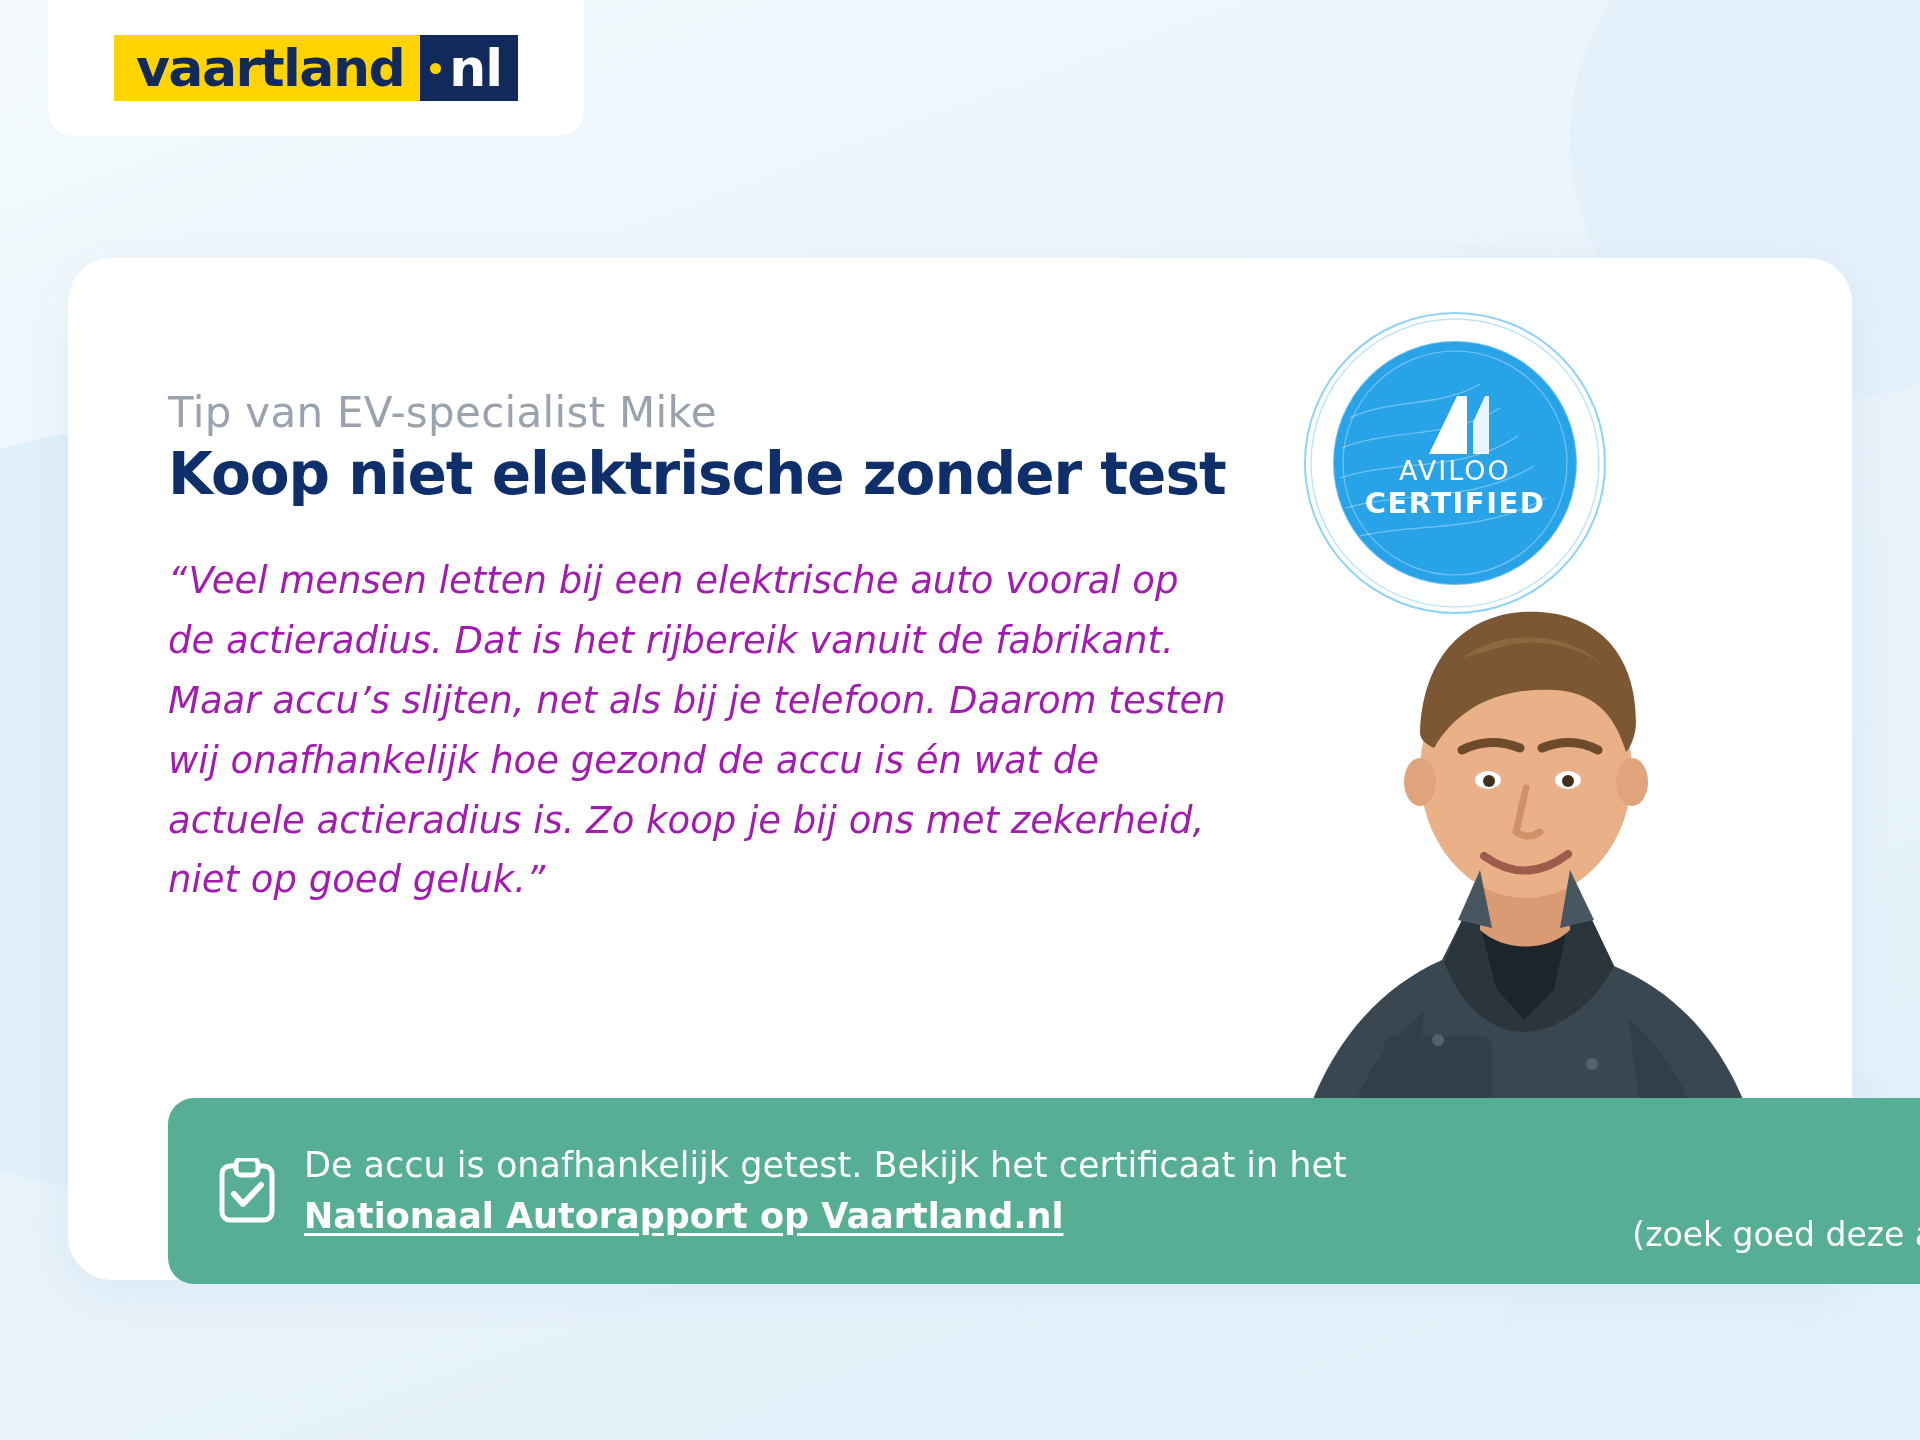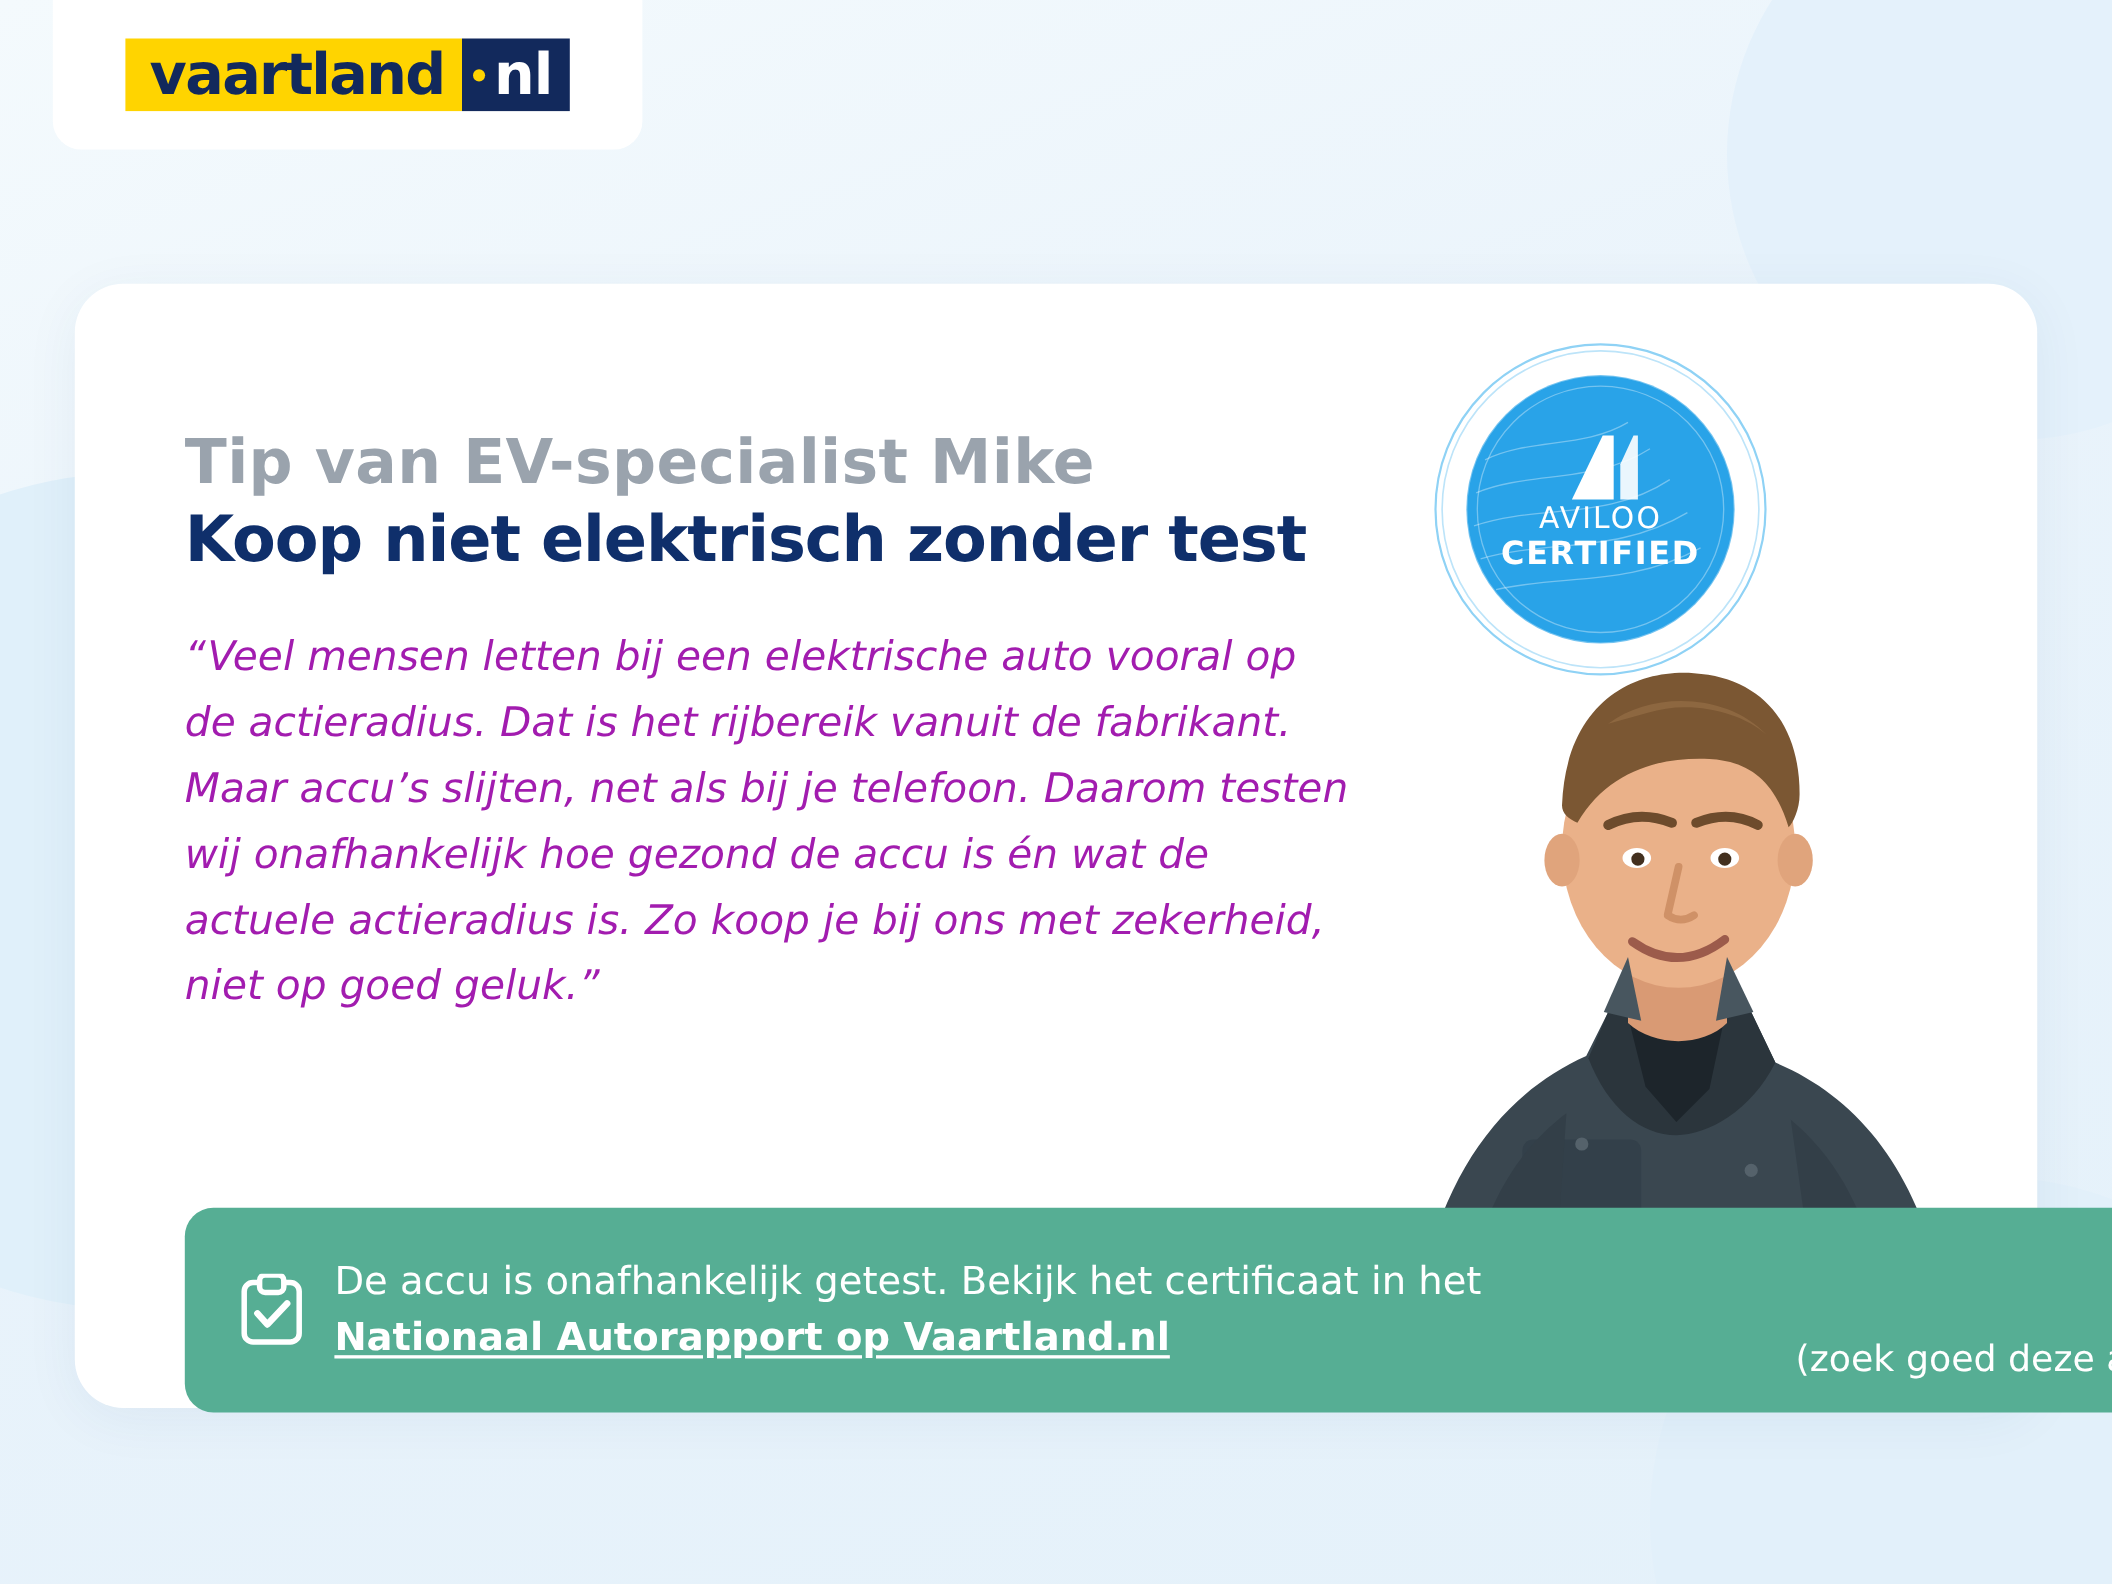--- a/index.html
+++ b/index.html
@@ -104,25 +104,25 @@
   }
 
   .content {
     position: absolute;
     left: 100px;
     top: 130px;
     width: 1080px;
   }
   .eyebrow {
     font-family: "DejaVu Sans", sans-serif;
-    font-size: 56px;
+    font-size: 42px;
     color: #9aa3ad;
     letter-spacing: 0.3px;
     margin: 0 0 6px 0;
-    font-weight: bold;
+    font-weight: normal;
   }
   .headline {
     font-family: "DejaVu Sans", sans-serif;
     font-size: 58px;
     font-weight: bold;
     color: #0f2f6b;
     letter-spacing: -1px;
     margin: 0 0 44px 0;
     line-height: 1.1;
   }
@@ -223,21 +223,21 @@
       <span class="logo-dot"></span>
       <span class="word">nl</span>
     </div>
   </div>
 </div>
 
 <div class="card">
 
   <div class="content">
     <p class="eyebrow">Tip van EV-specialist Mike</p>
-    <h1 class="headline">Koop niet elektrisch zonder test</h1>
+    <h1 class="headline">Koop niet elektrische zonder test</h1>
     <p class="quote">“Veel mensen letten bij een elektrische auto vooral op de actieradius. Dat is het rijbereik vanuit de fabrikant. Maar accu’s slijten, net als bij je telefoon. Daarom testen wij onafhankelijk hoe gezond de accu is én wat de actuele actieradius is. Zo koop je bij ons met zekerheid, niet op goed geluk.”</p>
   </div>
 
   <div class="badge">
     <svg width="330" height="330" viewBox="0 0 330 330" xmlns="http://www.w3.org/2000/svg" aria-hidden="true">
       <defs>
         <path id="ringOuter" d="M165,165 m-130,0 a130,130 0 1,1 260,0 a130,130 0 1,1 -260,0"></path>
       </defs>
       <circle cx="165" cy="165" r="150" fill="none" stroke="#8fd2f5" stroke-width="2"></circle>
       <circle cx="165" cy="165" r="144" fill="none" stroke="#bde4f9" stroke-width="1.5"></circle>

